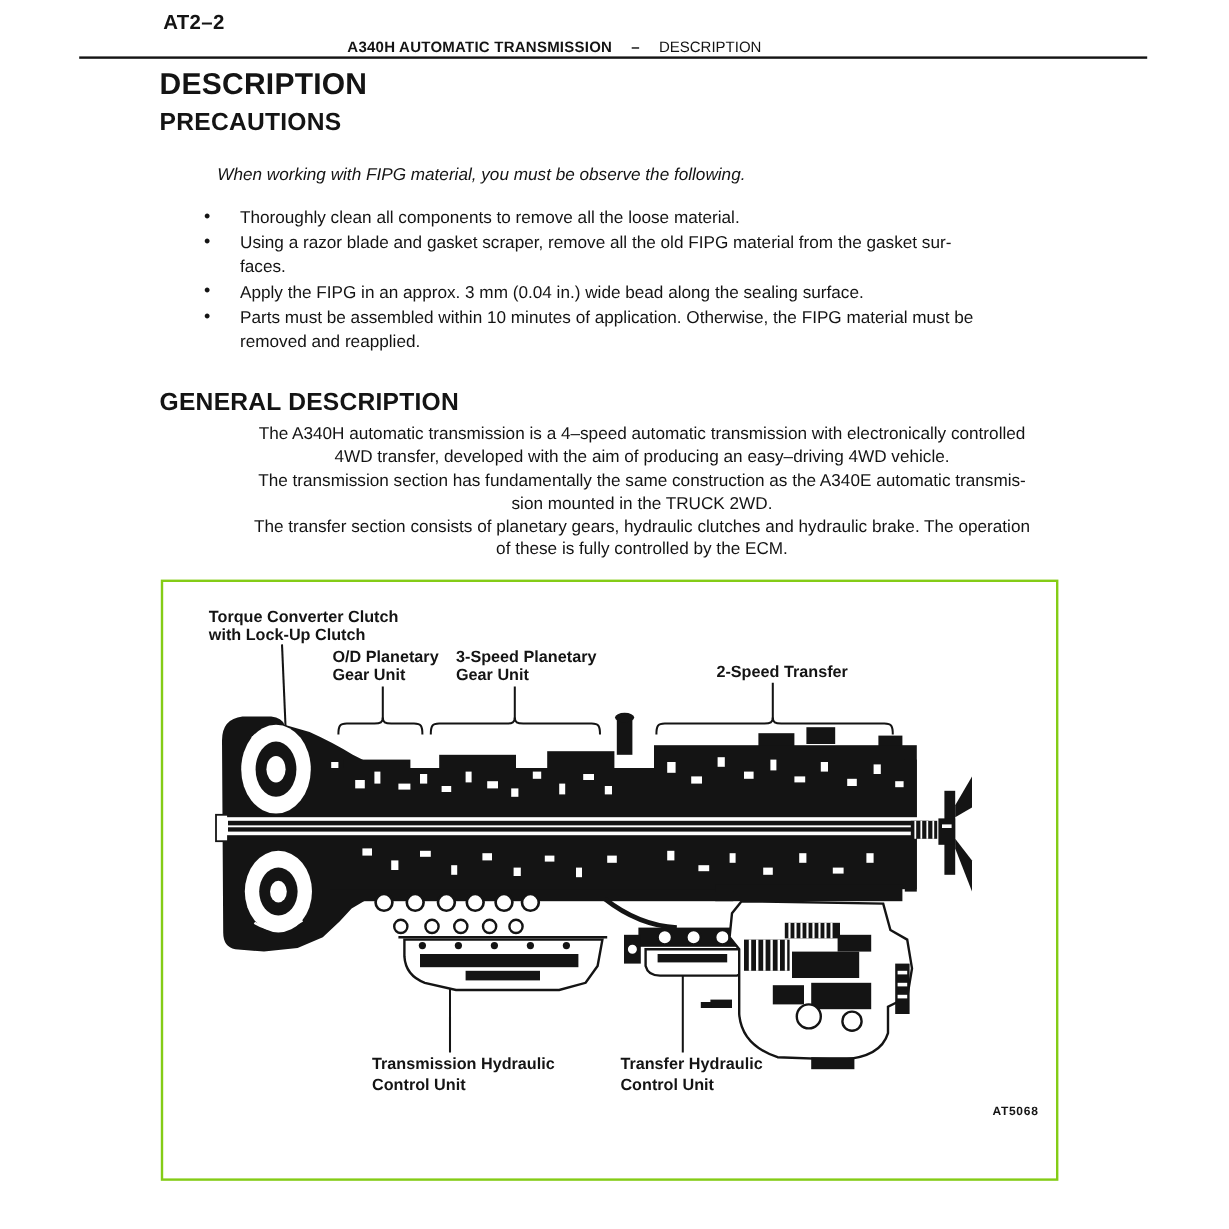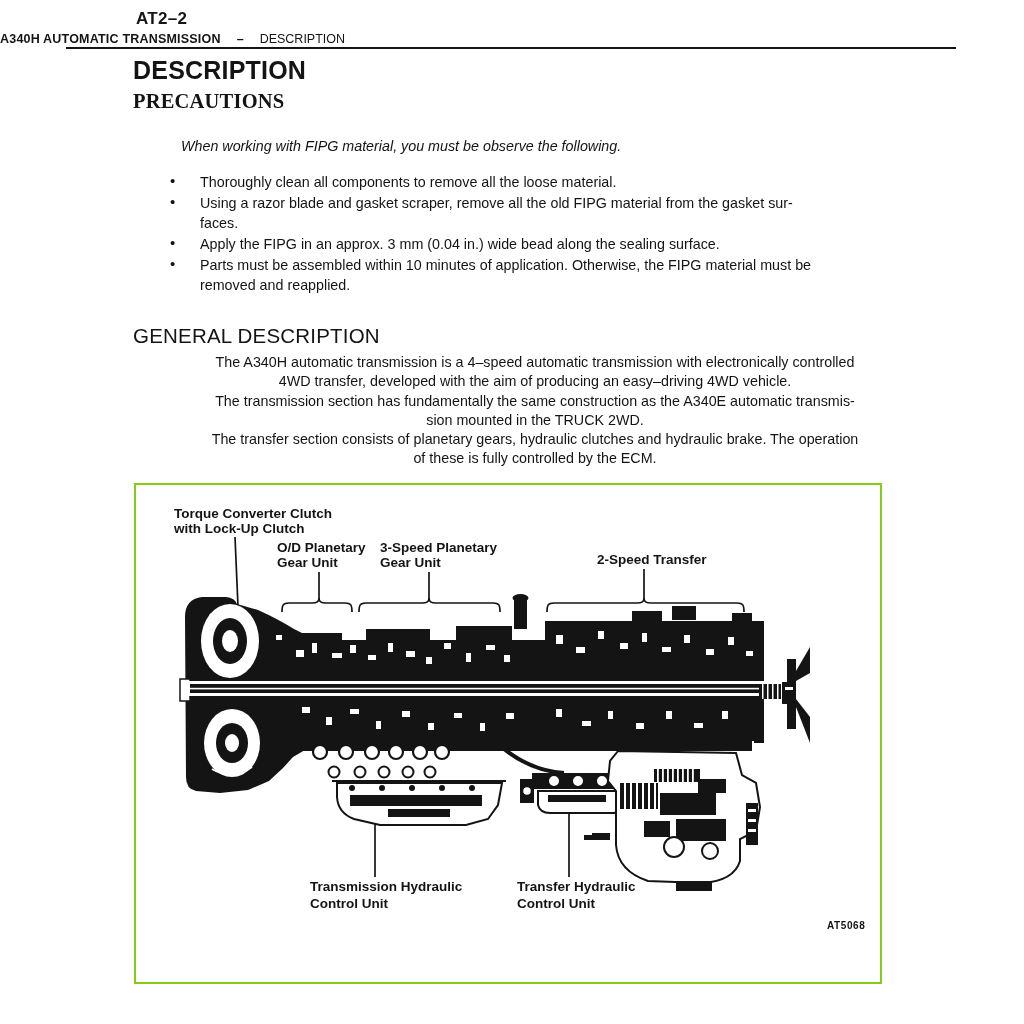--- a/index.html
+++ b/index.html
@@ -2,28 +2,28 @@
 <html><head>
 <meta charset="utf-8">
 <style>
   html,body { margin:0; padding:0; }
   body {
     width:1024px; height:1024px; background:#ffffff; position:relative;
     font-family:"Liberation Sans", sans-serif; color:#141414; overflow:hidden;
   }
   .abs { position:absolute; }
   #page-number { left:136px; top:9px; font-size:17px; font-weight:bold; letter-spacing:.3px; }
-  #running-head { left:0; top:32px; width:924px; text-align:left; font-size:12.5px; }
+  #running-head { left:0; top:32px; width:924px; text-align:center; font-size:12.5px; }
   #running-head .ttl { font-weight:bold; letter-spacing:.2px; }
   #running-head .sep { margin:0 16px; font-weight:bold; }
   #running-head .sec { font-weight:normal; }
   #head-rule { left:66px; top:47px; width:890px; height:2.2px; background:#141414; }
   #main-heading { left:133px; top:56px; font-size:25px; font-weight:bold; letter-spacing:.2px; }
-  #prec-heading { left:133px; top:90px; font-size:20.5px; font-weight:bold; letter-spacing:.2px;font-family:Liberation Serif, serif; }
-  #gen-heading  { left:133px; top:324px; font-size:20.5px; font-weight:normal; letter-spacing:.2px; }
+  #prec-heading { left:133px; top:90px; font-size:20.5px; font-weight:bold; letter-spacing:.2px; }
+  #gen-heading  { left:133px; top:324px; font-size:20.5px; font-weight:bold; letter-spacing:.2px; }
   #prec-body { left:165px; top:120px; width:740px; font-size:14.3px; line-height:20px; }
   #prec-body p { margin:16px;font-style:italic; }
   #prec-body ul { margin:0; padding:0; list-style:none; }
   #prec-body li { position:relative; padding-left:35px; margin-bottom:1px; }
   #prec-body li::before { content:"\2022"; position:absolute; left:5px; top:-1px; font-size:15px; }
   #gen-body { left:165px; top:353px; width:740px; font-size:14.3px; line-height:19.3px; }
   #gen-body p { margin:0;text-align:center; }
   .pre { white-space:pre-line; }
   #figure-frame { left:134px; top:483px; width:744px; height:497px; border:2px solid #84cc16; }
   svg text { font-family:"Liberation Sans", sans-serif; font-weight:bold; font-size:13.5px; fill:#141414; }

